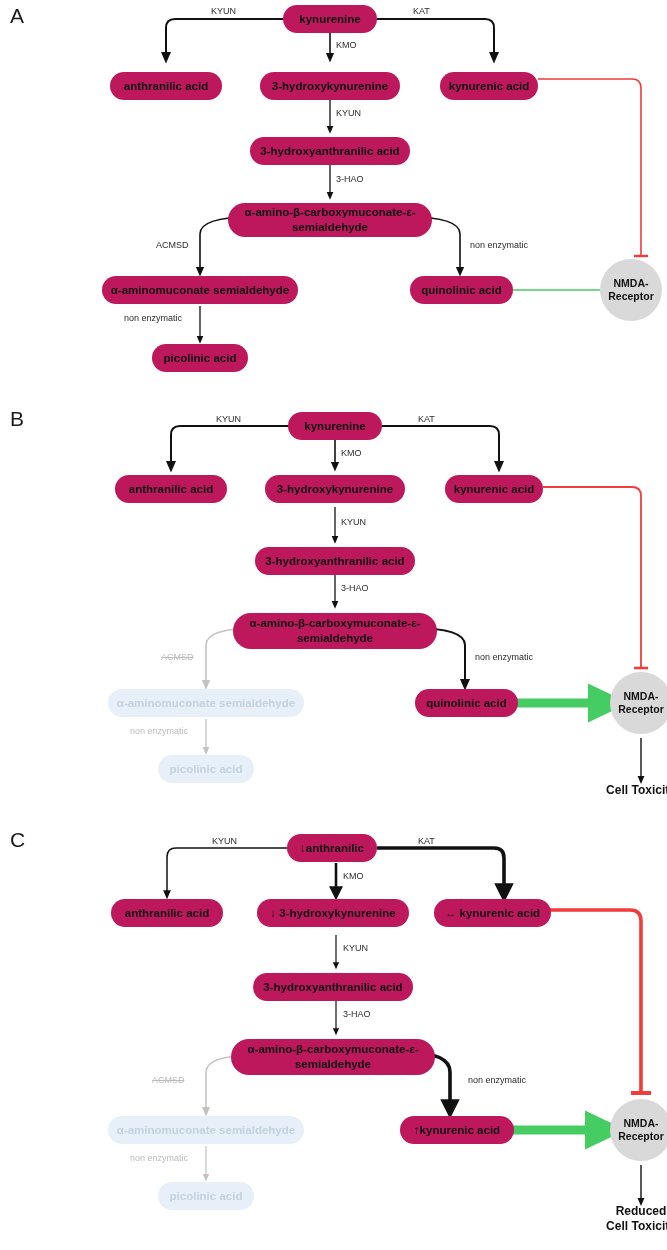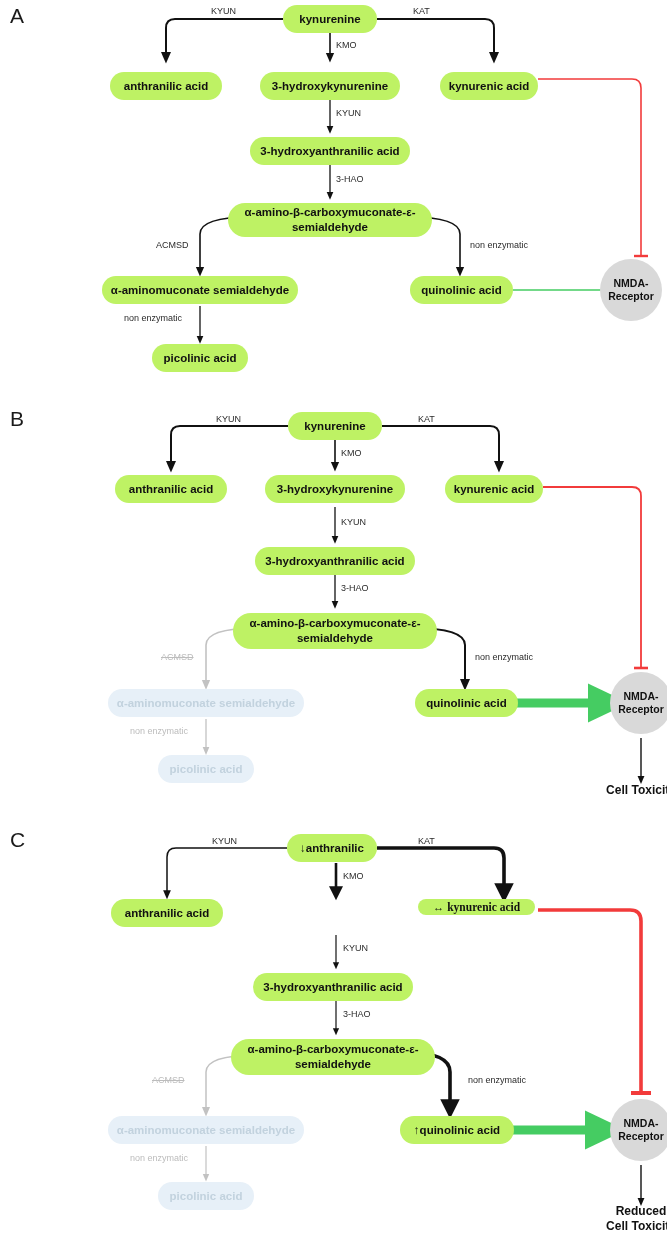--- a/index.html
+++ b/index.html
@@ -20,21 +20,21 @@
     font-weight:400;
     color:#1a1a1a;
     font-family:"Liberation Sans","DejaVu Sans",sans-serif;
   }
 
   svg.edges{position:absolute;left:0;top:0;width:667px;height:100%;overflow:visible;}
 
   .node{
     position:absolute;
     box-sizing:border-box;
-    background:#bef264;
+    background:#be185d;
     border-radius:999px;
     color:#111111;
     font-weight:700;
     font-size:11.5px;
     display:flex;align-items:center;justify-content:center;
     text-align:center;
     line-height:1.25;
     padding:0 9px;
     white-space:nowrap;
     z-index:3;
@@ -218,28 +218,29 @@
     <path d="M410,243 Q450,243 450,262 L450,300" fill="none" stroke="#111" stroke-width="3.6" marker-end="url(#ahCbig)"></path>
     <path d="M206,336 L206,368" fill="none" stroke="#c2c2c2" stroke-width="1.2" marker-end="url(#agrC)"></path>
     <path d="M513,320 L608,320" fill="none" stroke="#45cc62" stroke-width="9" marker-end="url(#agnC)"></path>
     <path d="M538,100 L630,100 Q641,100 641,111 L641,282" fill="none" stroke="#f23b3b" stroke-width="3.6"></path>
     <path d="M631,283 L651,283" stroke="#f23b3b" stroke-width="4"></path>
     <path d="M641,355 L641,392" fill="none" stroke="#111" stroke-width="1.4" marker-end="url(#ahC)"></path>
   </svg>
 
   <div class="node" style="left:287px;top:24px;width:90px;height:28px;">↓anthranilic</div>
   <div class="node" style="left:111px;top:89px;width:112px;height:28px;">anthranilic acid</div>
-  <div class="node" style="left:418px;top:89px;width:117px;height:16px;font-family:Liberation Serif, serif;">↔ kynurenic acid</div>
+  <div class="node" style="left:257px;top:89px;width:152px;height:28px;">↓ 3-hydroxykynurenine</div>
+  <div class="node" style="left:434px;top:89px;width:117px;height:28px;">↔ kynurenic acid</div>
   <div class="node" style="left:253px;top:163px;width:160px;height:28px;">3-hydroxyanthranilic acid</div>
   <div class="node multi" style="left:231px;top:229px;width:204px;height:36px;flex-direction:column;">
     <span>α-amino-β-carboxymuconate-ε-</span>
     <span>semialdehyde</span>
   </div>
   <div class="node faded" style="left:108px;top:306px;width:196px;height:28px;">α-aminomuconate semialdehyde</div>
-  <div class="node" style="left:400px;top:306px;width:114px;height:28px;">↑quinolinic acid</div>
+  <div class="node" style="left:400px;top:306px;width:114px;height:28px;">↑kynurenic acid</div>
   <div class="node faded" style="left:158px;top:372px;width:96px;height:28px;">picolinic acid</div>
   <div class="receptor" style="left:610px;top:289px;width:62px;height:62px;flex-direction:column;">
     <span>NMDA-</span>
     <span>Receptor</span>
   </div>
 
   <div class="enz" style="left:212px;top:26px;">KYUN</div>
   <div class="enz" style="left:418px;top:26px;">KAT</div>
   <div class="enz" style="left:343px;top:61px;">KMO</div>
   <div class="enz" style="left:343px;top:133px;">KYUN</div>

